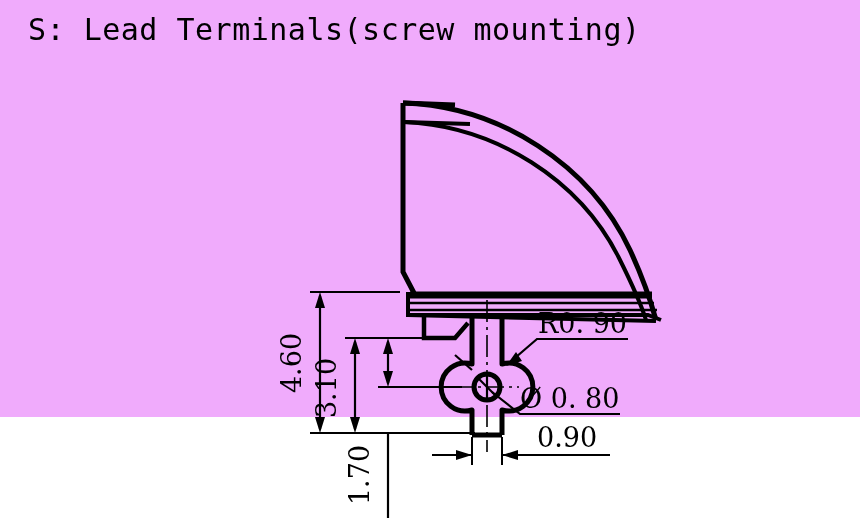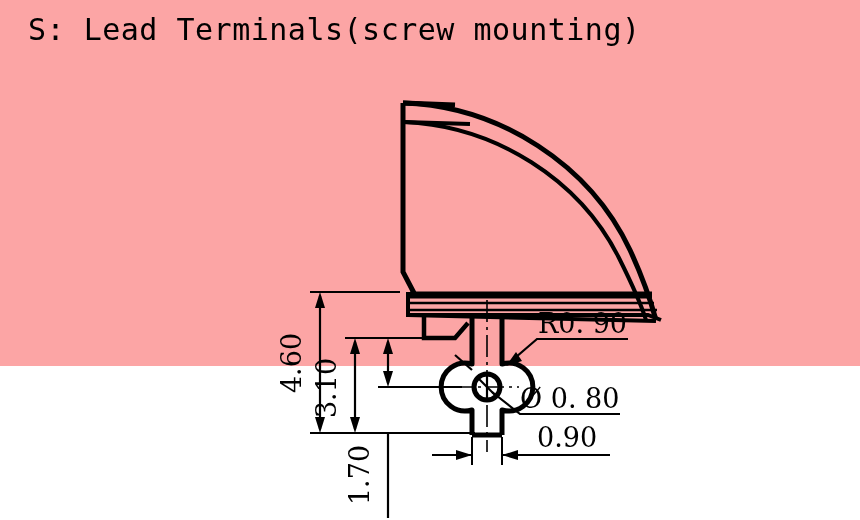--- a/index.html
+++ b/index.html
@@ -11,22 +11,22 @@
     width: 860px;
     height: 520px;
     position: relative;
     overflow: hidden;
     font-family: "DejaVu Serif", "Liberation Serif", serif;
   }
   #sheet {
     position: absolute;
     left: 0; top: 0;
     width: 860px;
-    height: 366px;
-    background: #fca5a5;
+    height: 417px;
+    background: #f0abfc;
   }
   #title {
     position: absolute;
     left: 28px;
     top: 12px;
     font-family: "DejaVu Sans Mono", "Liberation Mono", monospace;
     font-size: 30px;
     letter-spacing: 0.5px;
     color: #000000;
     white-space: nowrap;

